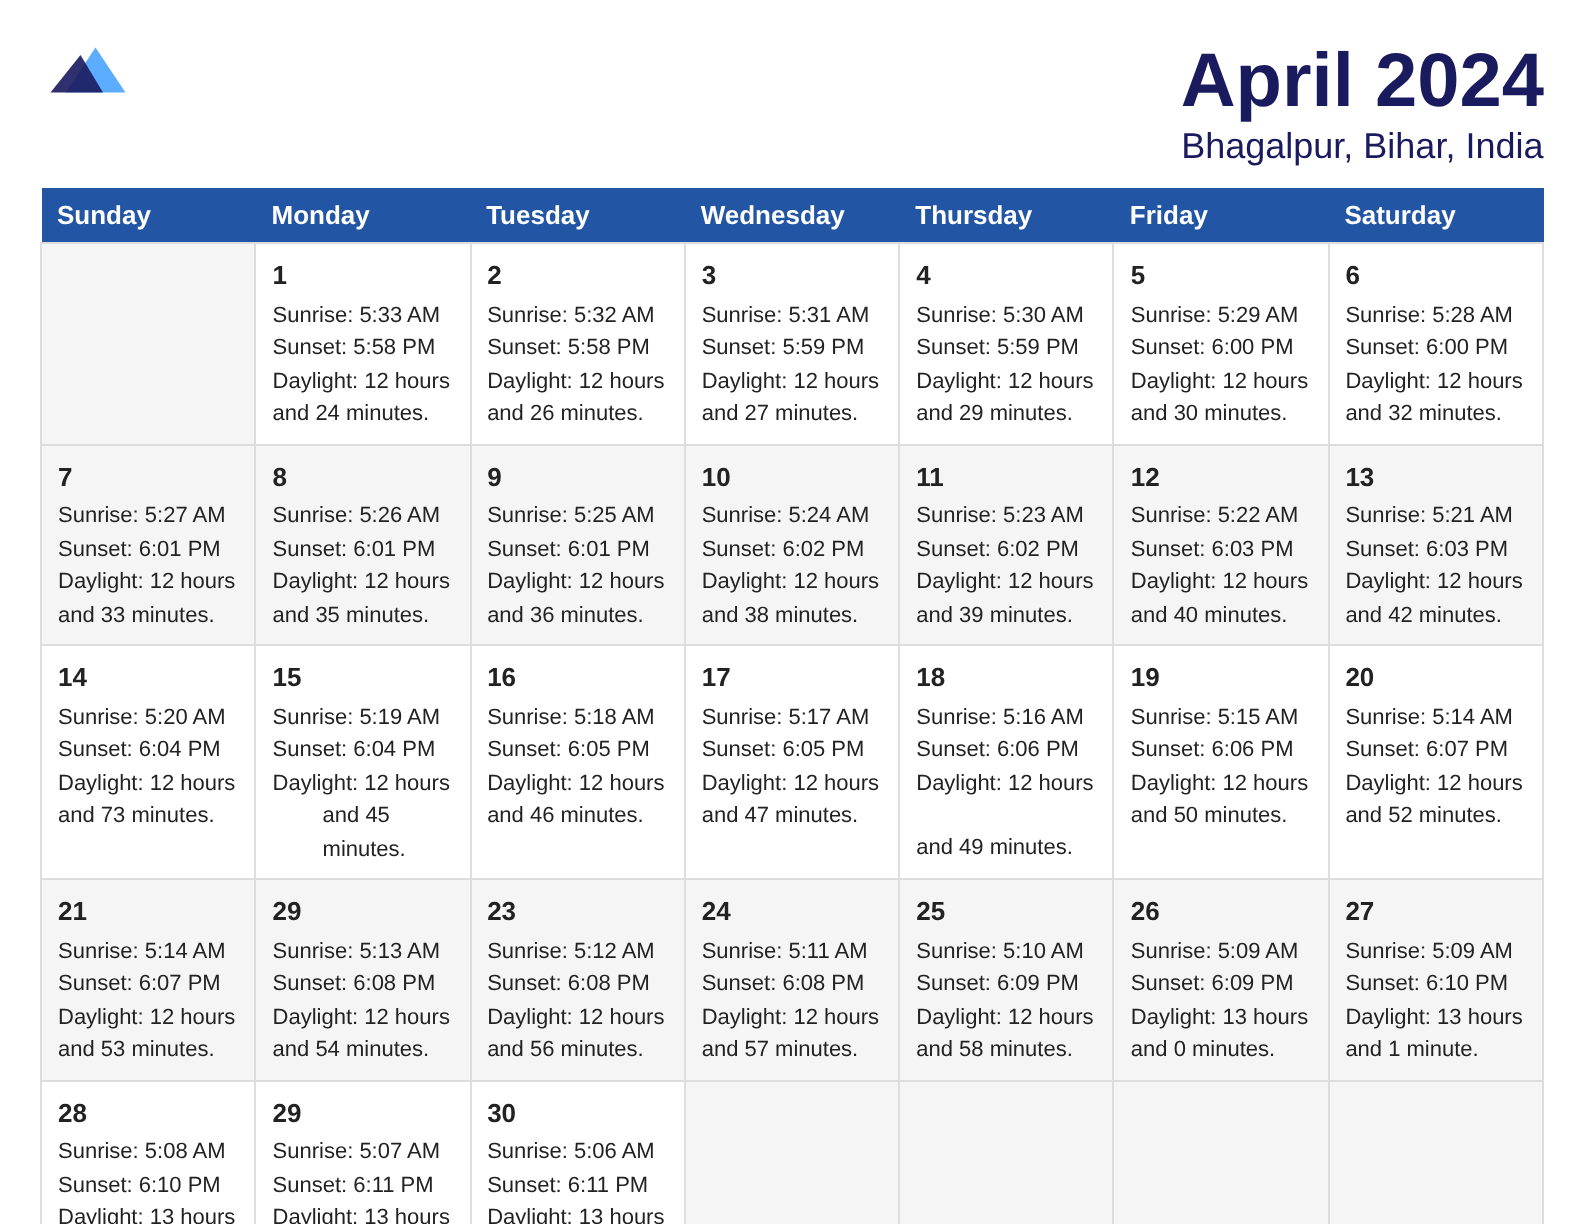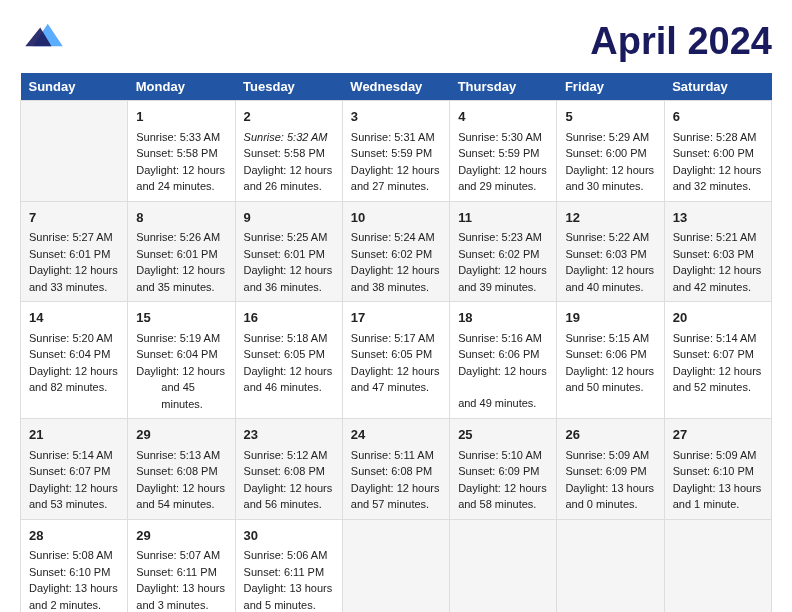--- a/index.html
+++ b/index.html
@@ -89,20 +89,21 @@
 
 <div class="header">
   <div class="logo">
     <svg class="logo-icon" viewBox="0 0 50 40">
       <polygon points="10,35 30,5 50,35" fill="#3399ff" opacity="0.8"></polygon>
       <polygon points="0,35 20,10 35,35" fill="#1a1a5e" opacity="0.9"></polygon>
     </svg>
   </div>
   <div class="title-block">
     <div class="month-title">April 2024</div>
+    <div class="location">Bhagalpur, Bihar, India</div>
   </div>
 </div>
 
 <table>
   <thead>
     <tr>
     <th>Sunday</th>
         <th>Monday</th>
         <th>Tuesday</th>
         <th>Wednesday</th>
@@ -116,21 +117,21 @@
         <td class="empty-cell"></td>
         <td>
           <span class="day-number">1</span>
           <span style="display: block;">Sunrise: 5:33 AM</span>
           <span style="display: block;">Sunset: 5:58 PM</span>
           <span style="display: block;">Daylight: 12 hours</span>
           <span style="display: block;">and 24 minutes.</span>
         </td>
         <td>
           <span class="day-number">2</span>
-          <span style="display: block; font-style: italic;">Sunrise: 5:32 AM</span>
+          <span style="display: block;">Sunrise: 5:32 AM</span>
           <span style="display: block;">Sunset: 5:58 PM</span>
           <span style="display: block;">Daylight: 12 hours</span>
           <span style="display: block;">and 26 minutes.</span>
         </td>
         <td>
           <span class="day-number">3</span>
           <span style="display: block;">Sunrise: 5:31 AM</span>
           <span style="display: block;">Sunset: 5:59 PM</span>
           <span style="display: block;">Daylight: 12 hours</span>
           <span style="display: block;">and 27 minutes.</span>
@@ -207,21 +208,21 @@
           <span style="display: block;">Daylight: 12 hours</span>
           <span style="display: block;">and 42 minutes.</span>
         </td>
       </tr>
       <tr>
         <td>
           <span class="day-number">14</span>
           <span style="display: block;">Sunrise: 5:20 AM</span>
           <span style="display: block;">Sunset: 6:04 PM</span>
           <span style="display: block;">Daylight: 12 hours</span>
-          <span style="display: block;">and 82 minutes.</span>
+          <span style="display: block;">and 73 minutes.</span>
         </td>
         <td>
           <span class="day-number">15</span>
           <span style="display: block;">Sunrise: 5:19 AM</span>
           <span style="display: block;">Sunset: 6:04 PM</span>
           <span style="display: block;">Daylight: 12 hours</span>
           <span style="display: block; margin-left: 25px;">and 45 minutes.</span>
         </td>
         <td>
           <span class="day-number">16</span>

